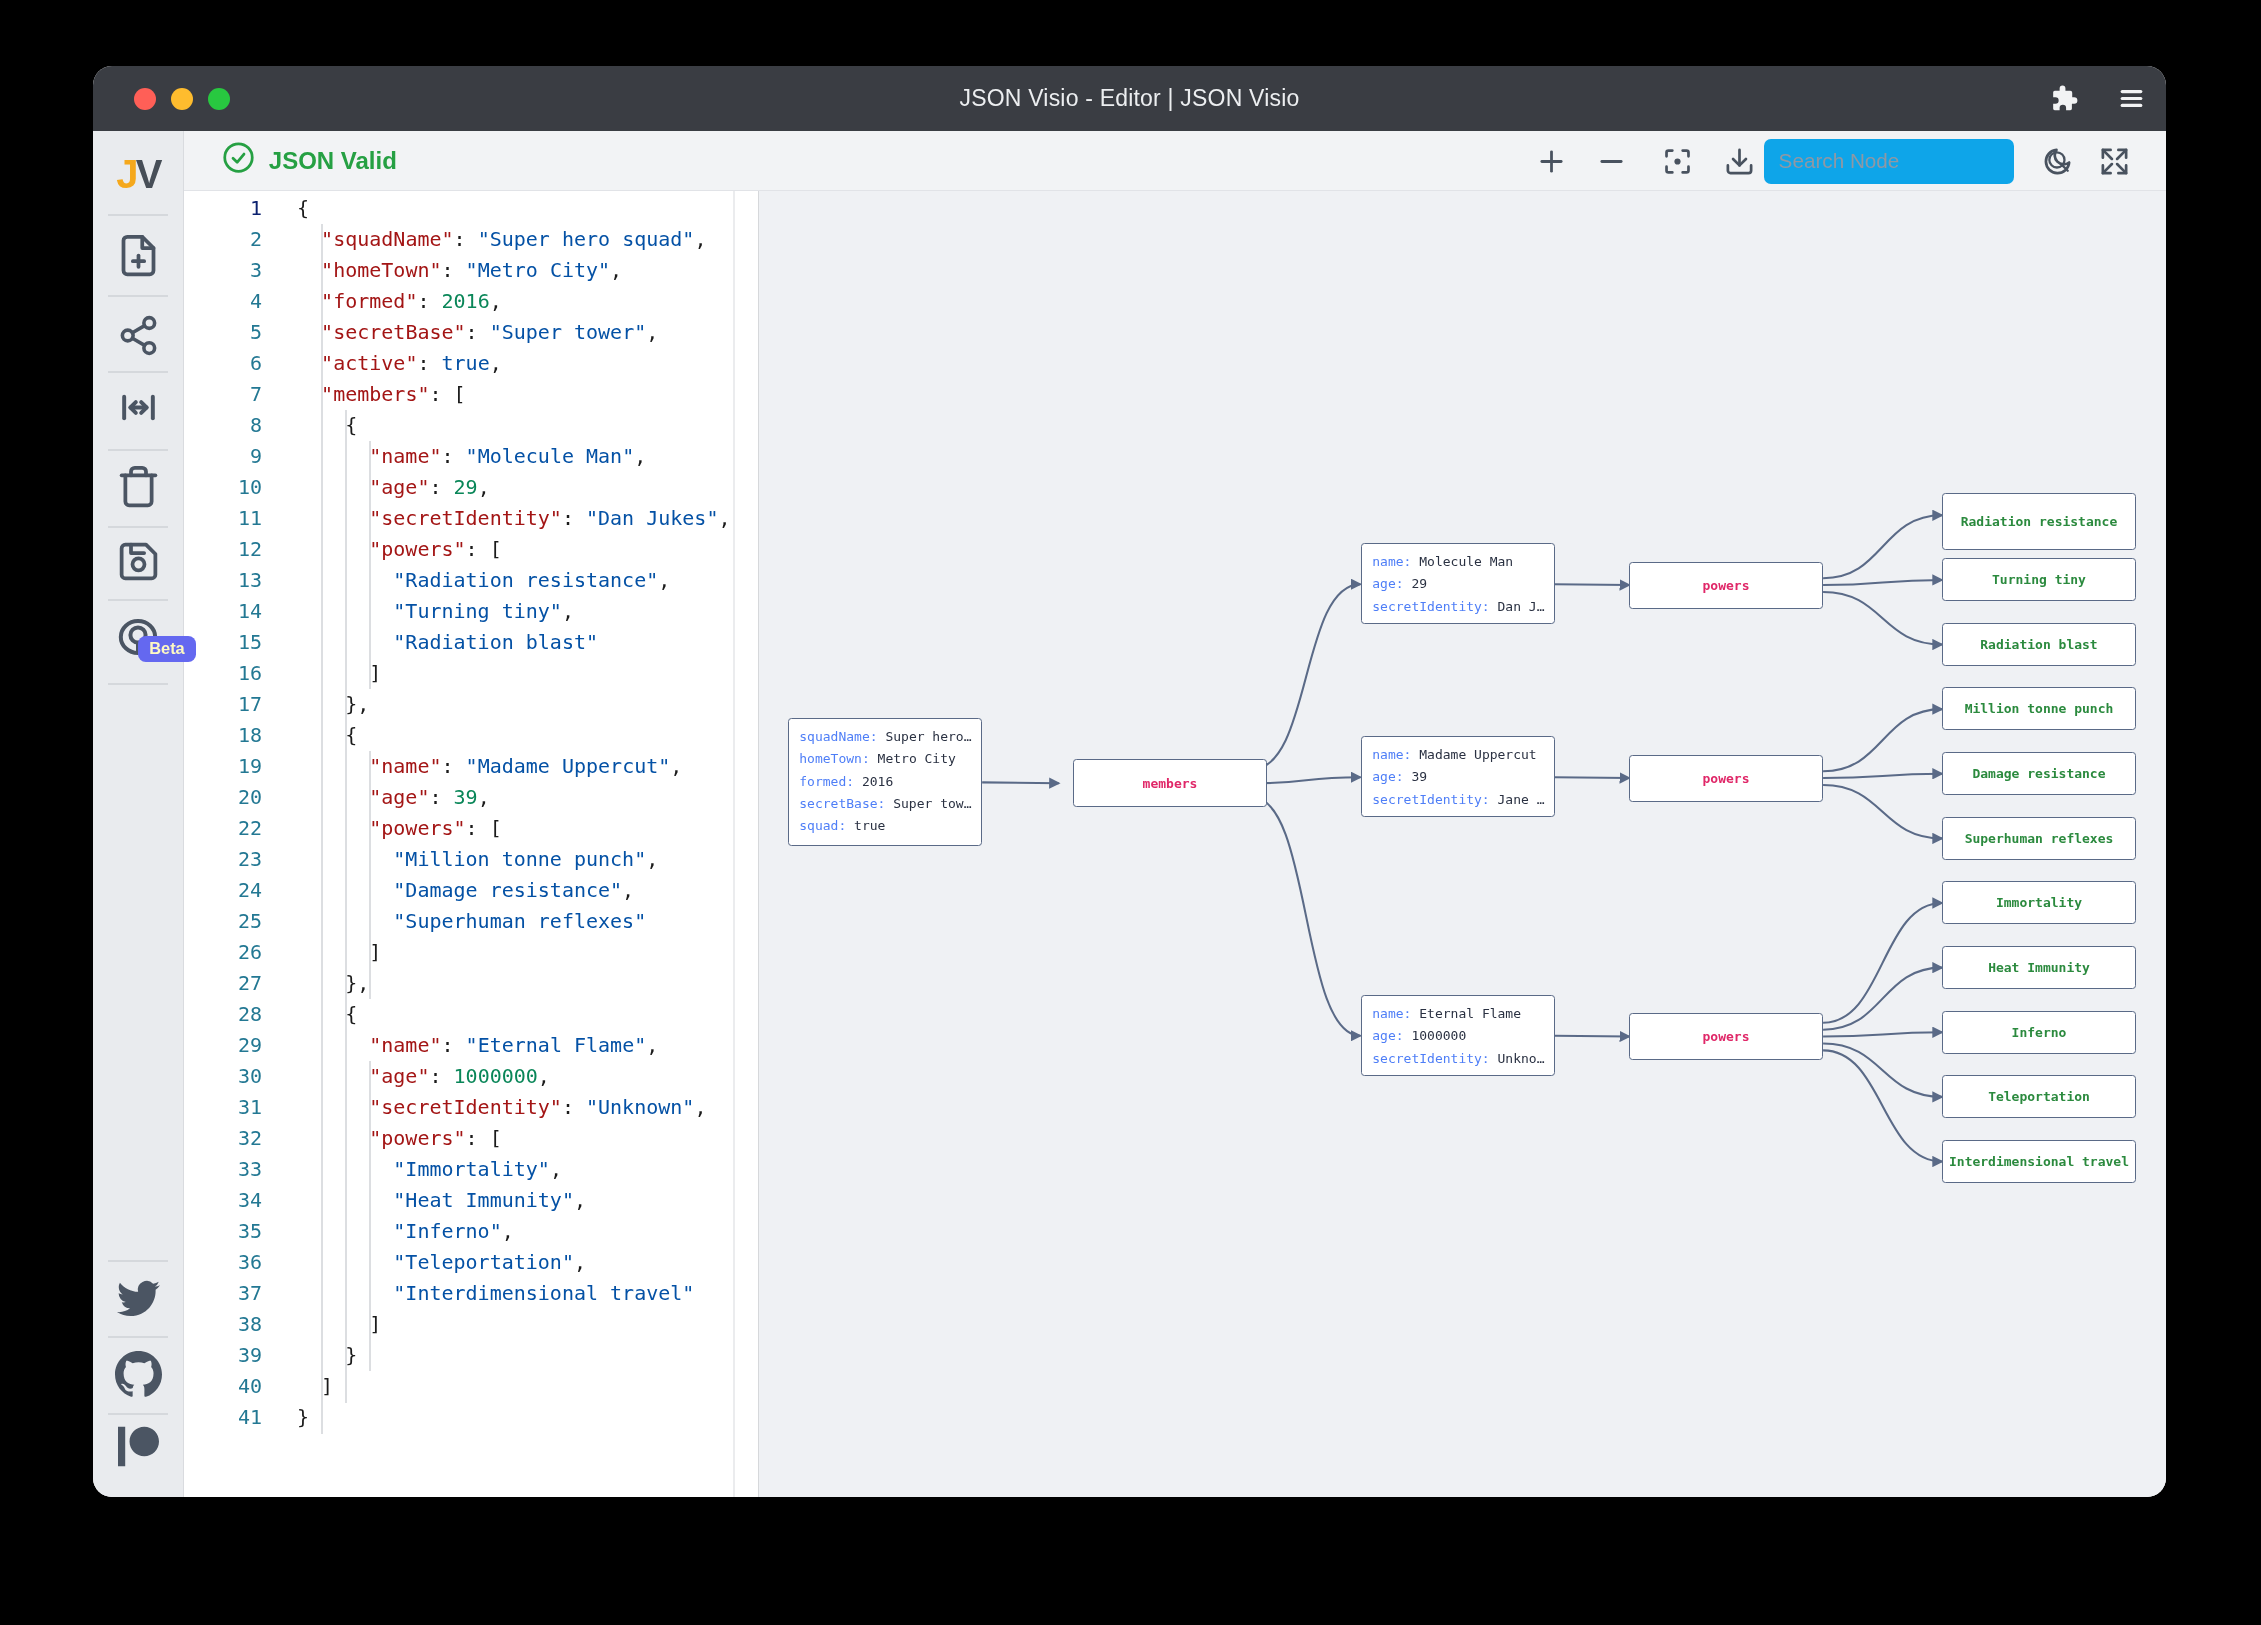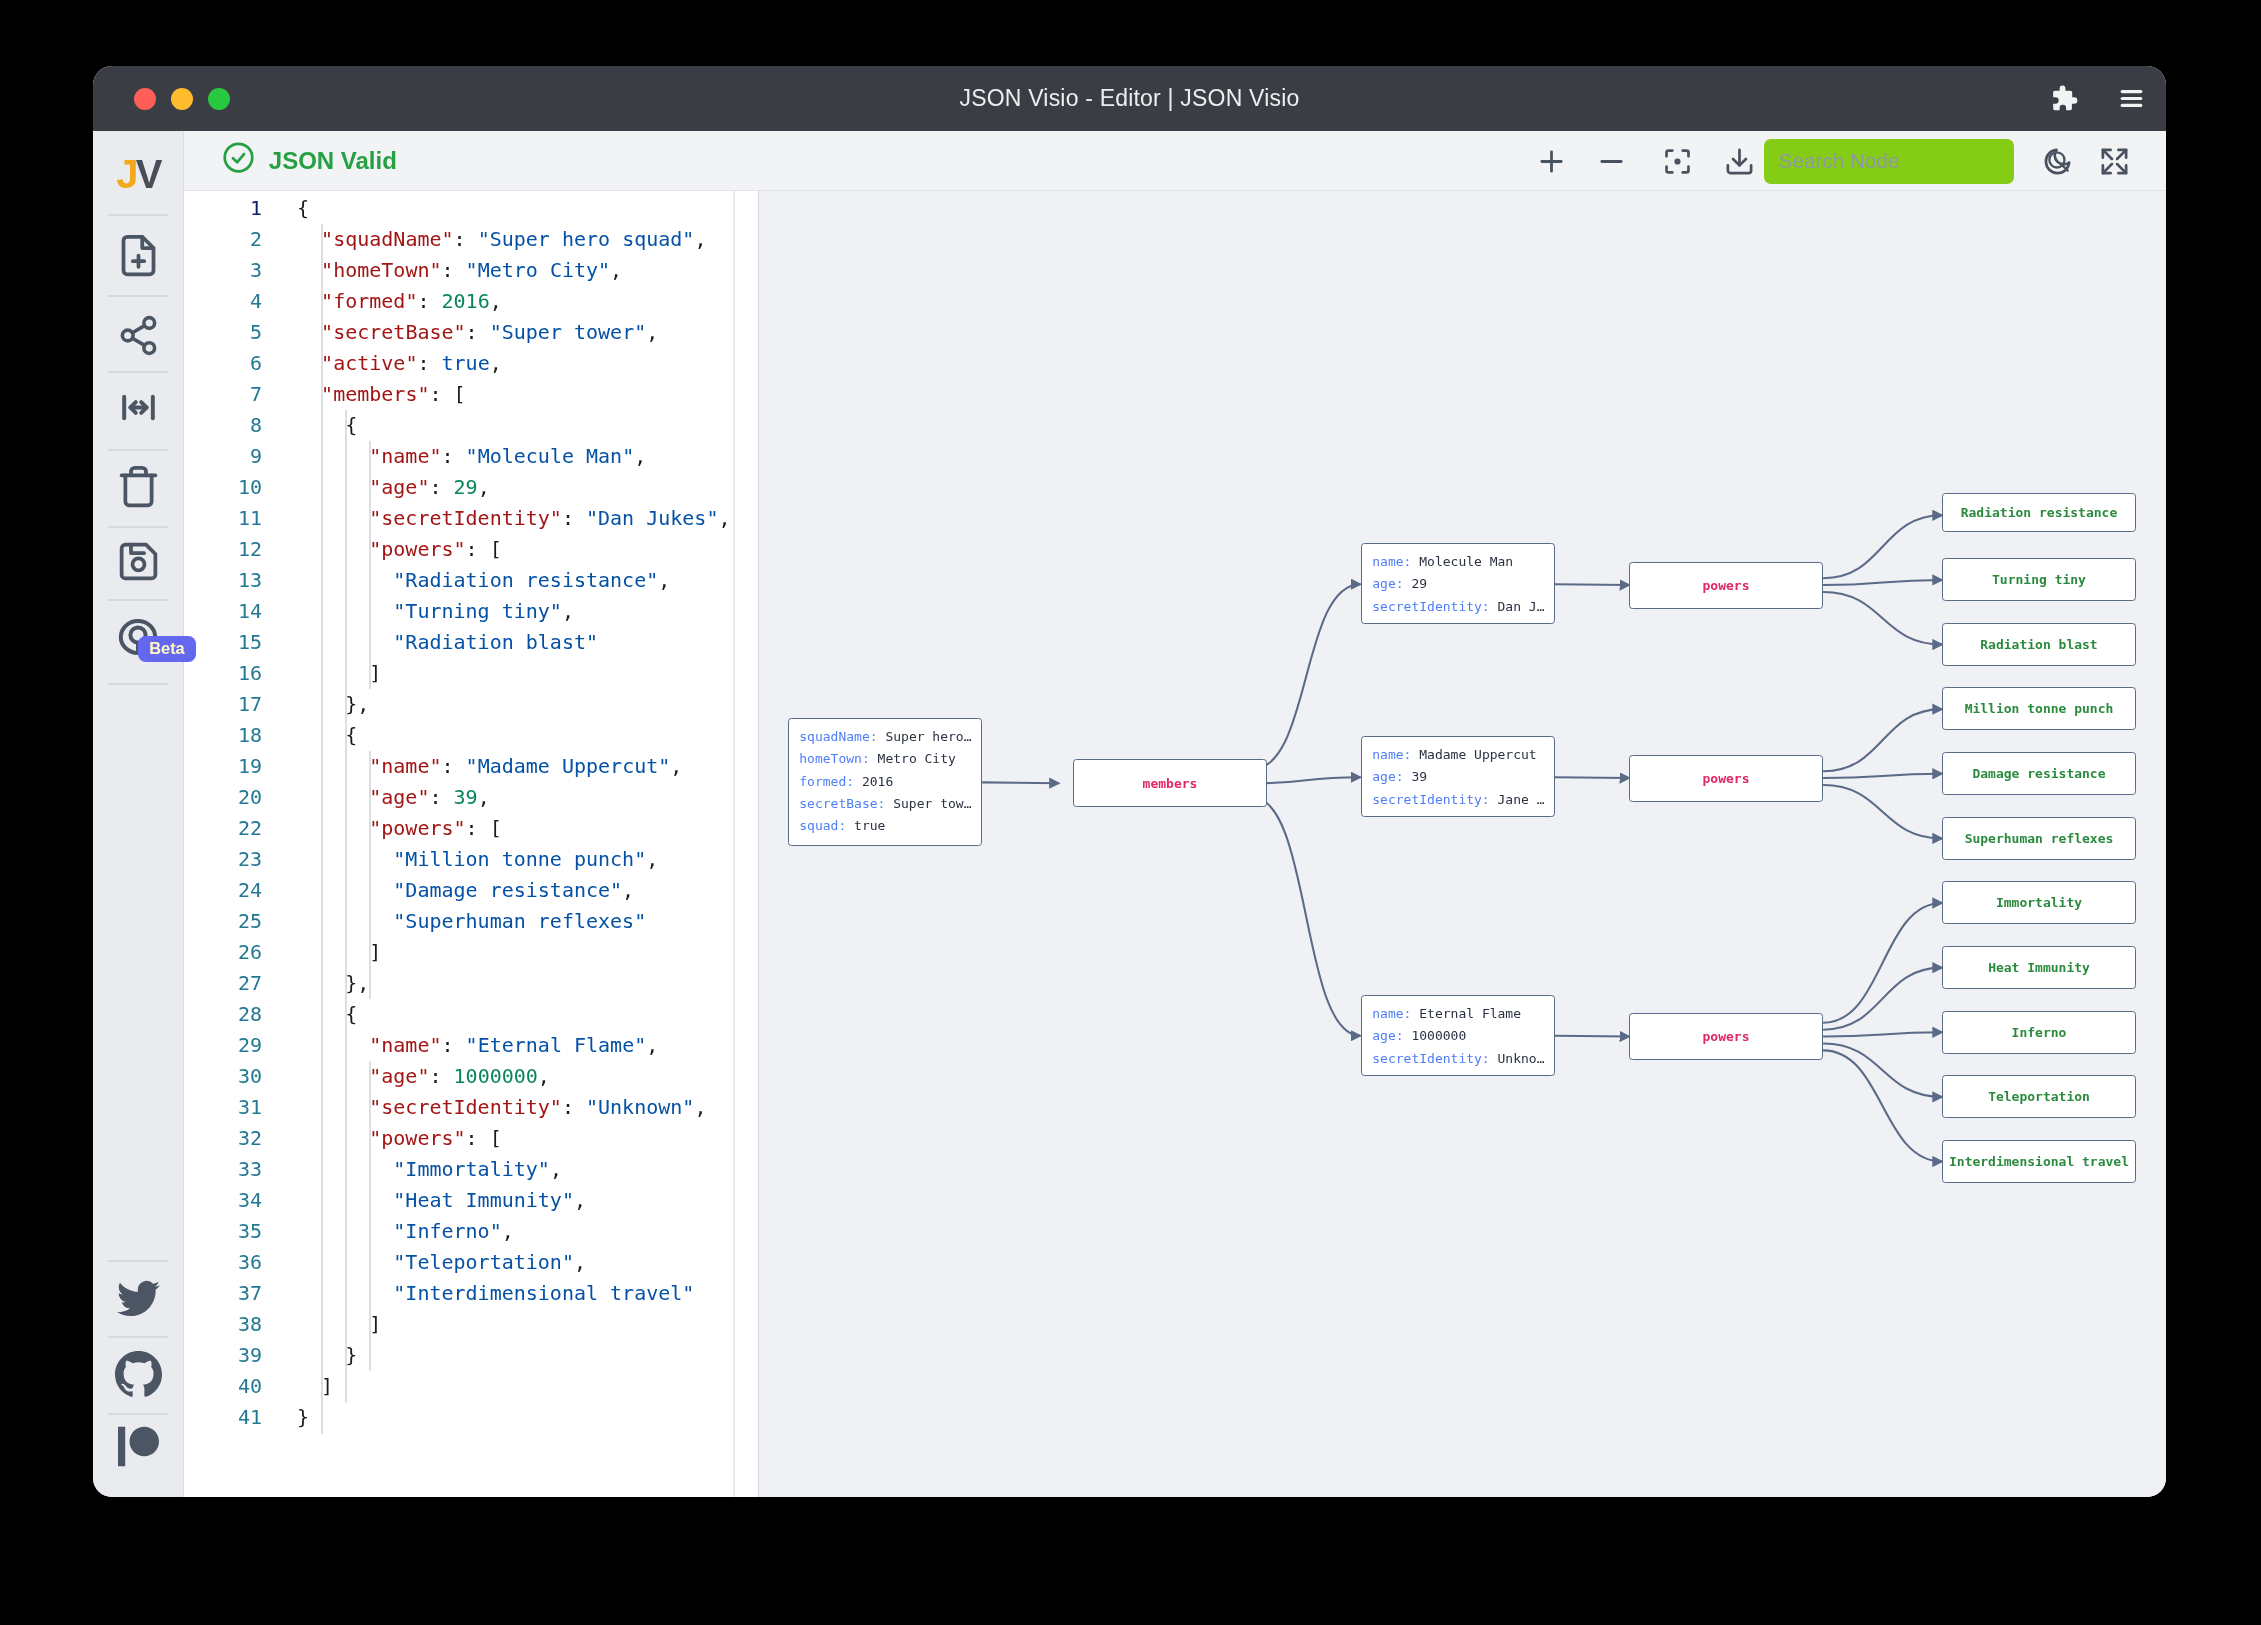--- a/index.html
+++ b/index.html
@@ -40,21 +40,21 @@
   .main { flex:1; display:flex; flex-direction:column; min-width:0; }
   .toolbar { position:relative; height:60px; background:#f2f3f5; flex:none;
              border-bottom:1.7px solid #e1e3e7; }
   .valid { position:absolute; left:38px; top:0; height:59px; display:flex;
            align-items:center; gap:13.8px; color:var(--c-valid); font-size:24px; font-weight:700; }
   .tbtn { position:absolute; top:10.3px; width:40px; height:40px; display:flex;
           align-items:center; justify-content:center; color:#49525f; }
   .b-plus{left:1347px;} .b-minus{left:1407px;} .b-focus{left:1473px;} .b-down{left:1535px;}
   .b-moon{left:1853px;} .b-full{left:1910px;}
   .searchbox { position:absolute; left:1580px; top:7.8px; width:250px; height:45px;
-               background:#84cc16; border-radius:6.9px; display:flex; align-items:center; }
+               background:#0ea5e9; border-radius:6.9px; display:flex; align-items:center; }
   .searchbox input { flex:1; border:none; outline:none; background:transparent;
                      font-size:20.7px; color:#394150; padding-left:14.6px;
                      font-family:"Liberation Sans", sans-serif; }
   .searchbox input::placeholder { color:#8f98a4; }
   .searchbox .sico { width:40px; display:flex; justify-content:center; color:#49525f; }
 
   .content { flex:1; display:flex; min-height:0; }
 
   
   .editor { position:relative; width:575px; flex:none; background:#fff;
@@ -499,21 +499,21 @@
             </div>
             <div class="node parent" style="left: 870px; top: 371px; width: 194px; height: 47px;">
               <span>powers</span>
             </div>
             <div class="node parent" style="left: 870px; top: 564px; width: 194px; height: 47px;">
               <span>powers</span>
             </div>
             <div class="node parent" style="left: 870px; top: 822px; width: 194px; height: 47px;">
               <span>powers</span>
             </div>
-            <div class="node leaf" style="left: 1183px; top: 302px; width: 194px; height: 39px;">
+            <div class="node leaf" style="left: 1183px; top: 302px; width: 194px; height: 57px;">
               <span>Radiation resistance</span>
             </div>
             <div class="node leaf" style="left: 1183px; top: 367px; width: 194px; height: 43px;">
               <span>Turning tiny</span>
             </div>
             <div class="node leaf" style="left: 1183px; top: 432px; width: 194px; height: 43px;">
               <span>Radiation blast</span>
             </div>
             <div class="node leaf" style="left: 1183px; top: 496px; width: 194px; height: 43px;">
               <span>Million tonne punch</span>

